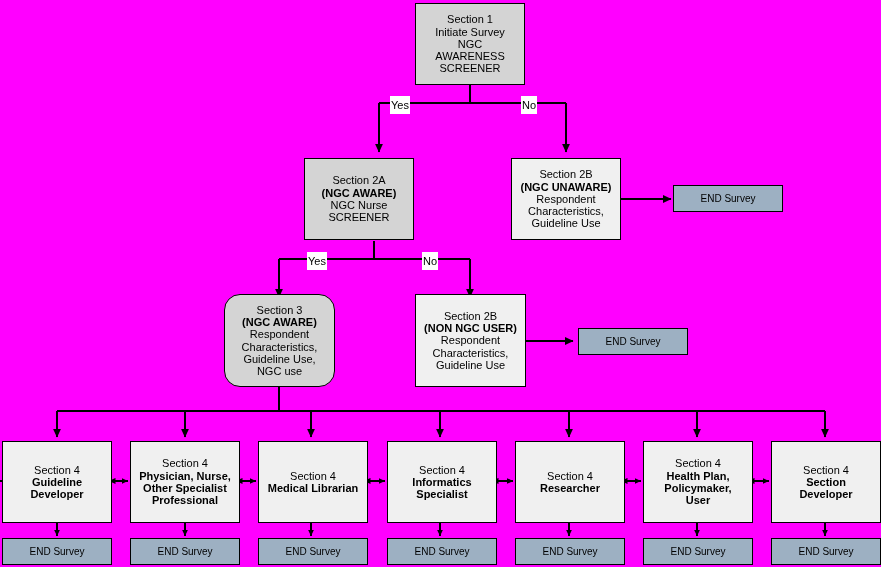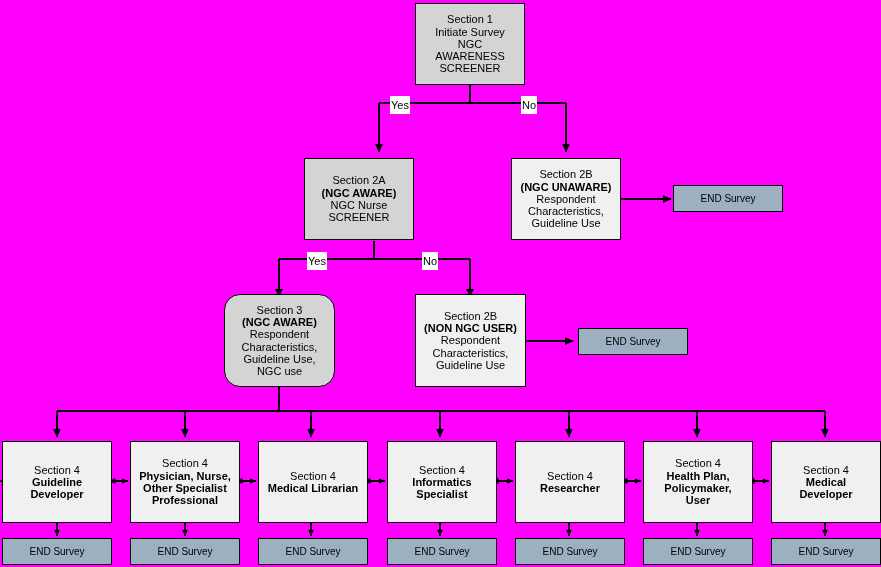--- a/index.html
+++ b/index.html
@@ -181,21 +181,21 @@
 
   <div class="node fill-white" style="left:643px;top:441px;width:110px;height:82px;">
     <span class="ln">Section 4</span>
     <span class="ln bold">Health Plan,</span>
     <span class="ln bold">Policymaker,</span>
     <span class="ln bold">User</span>
   </div>
 
   <div class="node fill-white" style="left:771px;top:441px;width:110px;height:82px;">
     <span class="ln">Section 4</span>
-    <span class="ln bold">Medical</span>
+    <span class="ln bold">Section</span>
     <span class="ln bold">Developer</span>
   </div>
 
   <div class="endbox" style="left:673px;top:185px;width:110px;height:27px;">END Survey</div>
 
   <div class="endbox" style="left:578px;top:328px;width:110px;height:27px;">END Survey</div>
 
   <div class="endbox" style="left:2px;top:538px;width:110px;height:27px;">END Survey</div>
   <div class="endbox" style="left:130px;top:538px;width:110px;height:27px;">END Survey</div>
   <div class="endbox" style="left:258px;top:538px;width:110px;height:27px;">END Survey</div>

